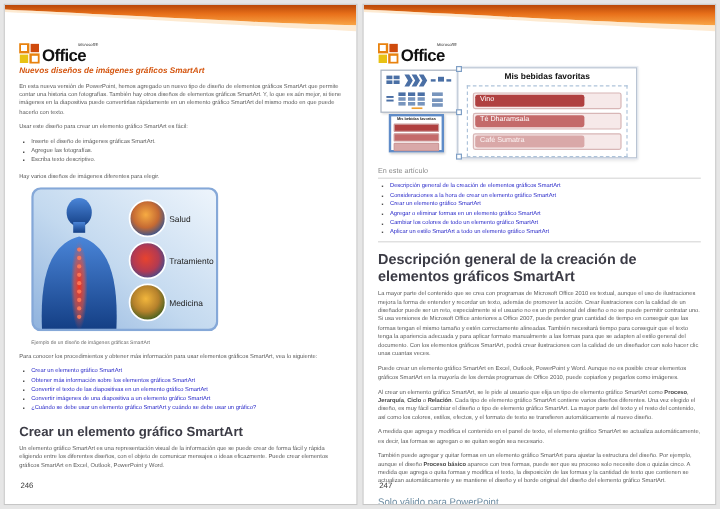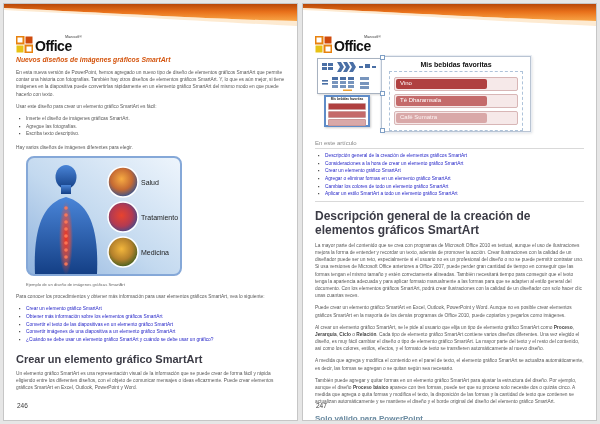--- a/index.html
+++ b/index.html
@@ -17,21 +17,21 @@
 
   .doc-title{color:#d4540d;font-size:6.8px;font-weight:bold;font-style:italic;margin:1px 0 6px;}
   .p{font-size:4.8px;line-height:1.5;color:#595959;margin:0 0 5px;}
   .blist{margin:2px 0 6px;padding:0 0 0 3px;list-style:none;}
   .blist li{font-size:4.8px;line-height:1.6;color:#595959;position:relative;padding-left:7px;}
   .blist li::before{content:"▪";position:absolute;left:0;top:0;color:#4a4a4a;font-size:4.6px;}
   a.doclink{color:#2727c8;text-decoration:none;cursor:pointer;}
   b.inline-b{color:#444;}
 
   .h1{font-size:11px;font-weight:bold;color:#3b3b45;margin:9px 0 4px;line-height:1.2;}
-  .h2{font-size:8px;font-weight:bold;color:#6a8aa0;margin:8px 0 4px;}
+  .h2{font-size:8px;font-weight:normal;color:#6a8aa0;margin:8px 0 4px;}
   .toc-h{font-size:6px;color:#8b8b8b;margin:5px 0 2px;}
   hr.rule{border:none;border-top:1px solid #d9d9d9;margin:2px 0 3px;}
 
   .pagenum{position:absolute;bottom:11px;left:13px;font-size:6.5px;color:#3a3a3a;}
 
   
   .fig-left{margin:4px 0 2px 10px;width:156px;}
   .fig-caption{font-size:4.2px;color:#6b6b6b;margin:2px 0 6px 10px;}
 
   

